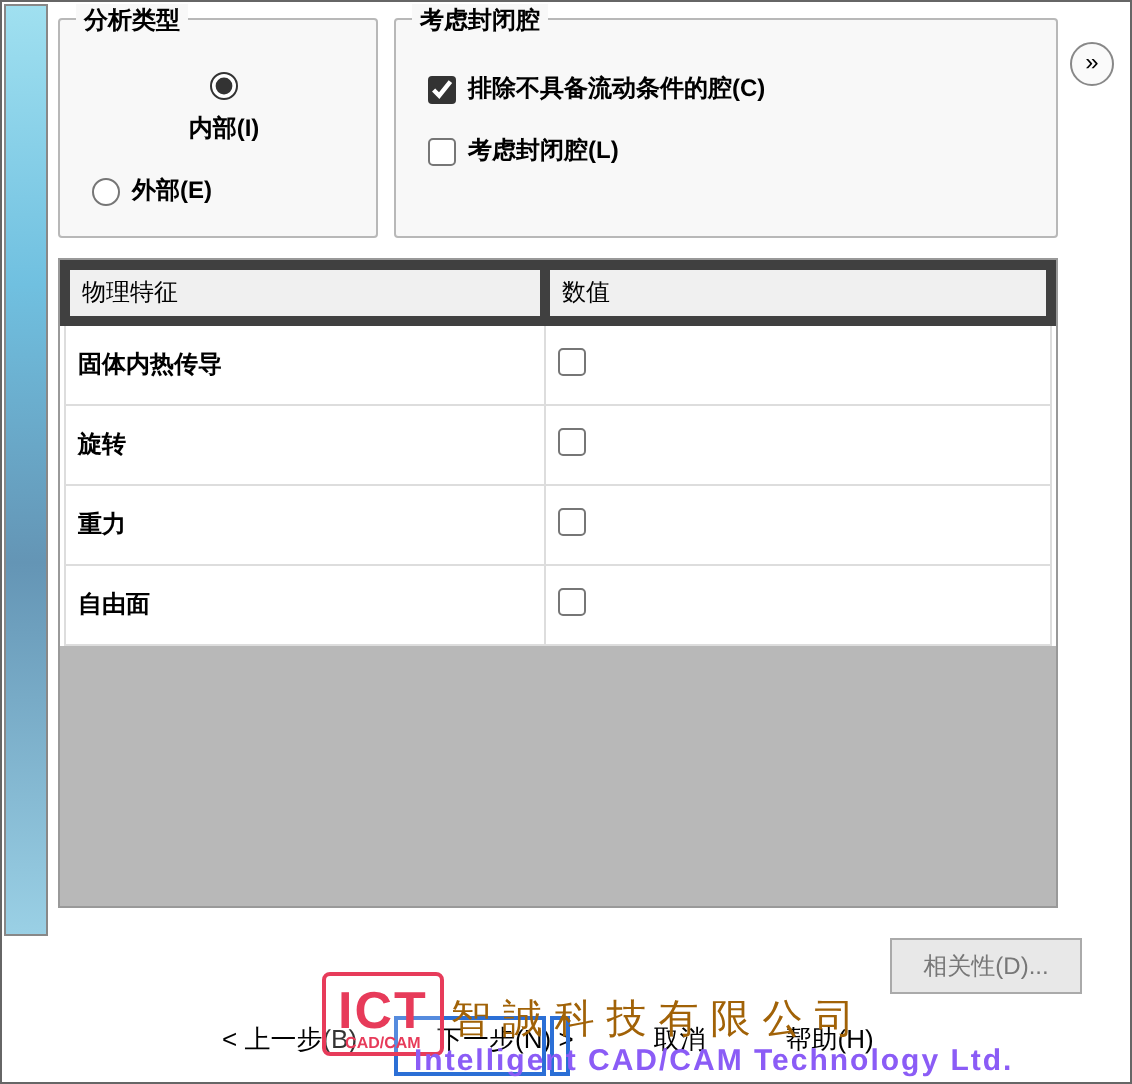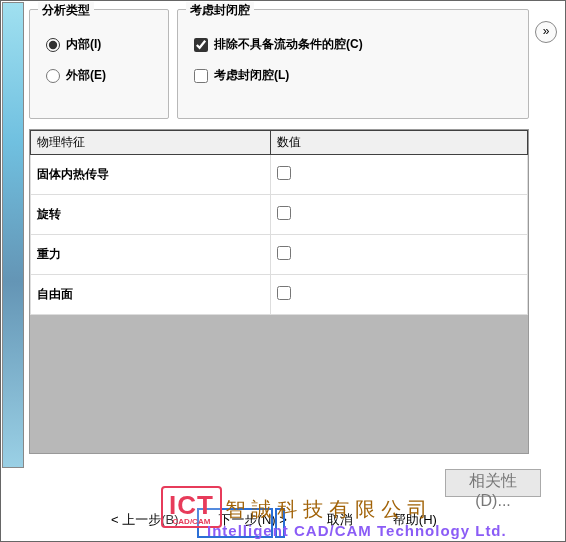--- a/index.html
+++ b/index.html
@@ -49,21 +49,21 @@
     background: #f8f8f8;
   }
   .group-box .legend {
     position: absolute;
     top: -8px;
     left: 8px;
     background: #f8f8f8;
     padding: 0 4px;
     font-weight: bold;
   }
-  .analysis-type { width: 140px; }
+  .analysis-type { width: 160px; }
   .cavity-box { flex: 1; }
   .radio-row, .check-row {
     display: flex;
     align-items: center;
     margin: 10px 0 14px 6px;
     gap: 6px;
   }
   input[type=radio], input[type=checkbox] {
     width: 14px; height: 14px;
     margin: 0;
@@ -80,21 +80,21 @@
   .table-inner {
     background: #fff;
   }
   table {
     border-collapse: collapse;
     width: 100%;
     background: #fff;
     table-layout: fixed;
   }
   th {
-    border: 1px solid #404040;
+    border: 5px solid #404040;
     background: #f0f0f0;
     text-align: left;
     font-weight: normal;
     padding: 3px 6px;
     height: 20px;
   }
   td {
     border: 1px solid #ddd;
     padding: 11px 6px;
     height: 18px;
@@ -120,21 +120,21 @@
   }
   .attrib-btn {
     position: absolute;
     right: 24px;
     top: 468px;
     width: 96px;
     height: 28px;
     background: #e8e8e8;
     border: 1px solid #aaa;
     color: #777;
-    font-size: 16px;
+    font-size: 12px;
     cursor: pointer;
   }
   .bottom-bar {
     position: absolute;
     left: 38px;
     right: 8px;
     bottom: 6px;
     height: 30px;
     display: flex;
     gap: 24px;
@@ -215,21 +215,21 @@
 <div class="outer">
   <div class="sidebar-strip"></div>
 
   <div class="expand-btn">»</div>
 
   <div class="main-area">
 
     <div class="top-panels">
       <div class="group-box analysis-type">
         <span class="legend bold">分析类型</span>
-        <label class="radio-row" style="margin-top:16px;">
+        <label class="radio-row" style="margin-top:16px;flex-direction:column;">
           <input type="radio" name="atype" checked="" style="">
           <span class="bold">内部(I)</span>
         </label>
         <label class="radio-row">
           <input type="radio" name="atype" style="">
           <span class="bold">外部(E)</span>
         </label>
       </div>
 
       <div class="group-box cavity-box">

